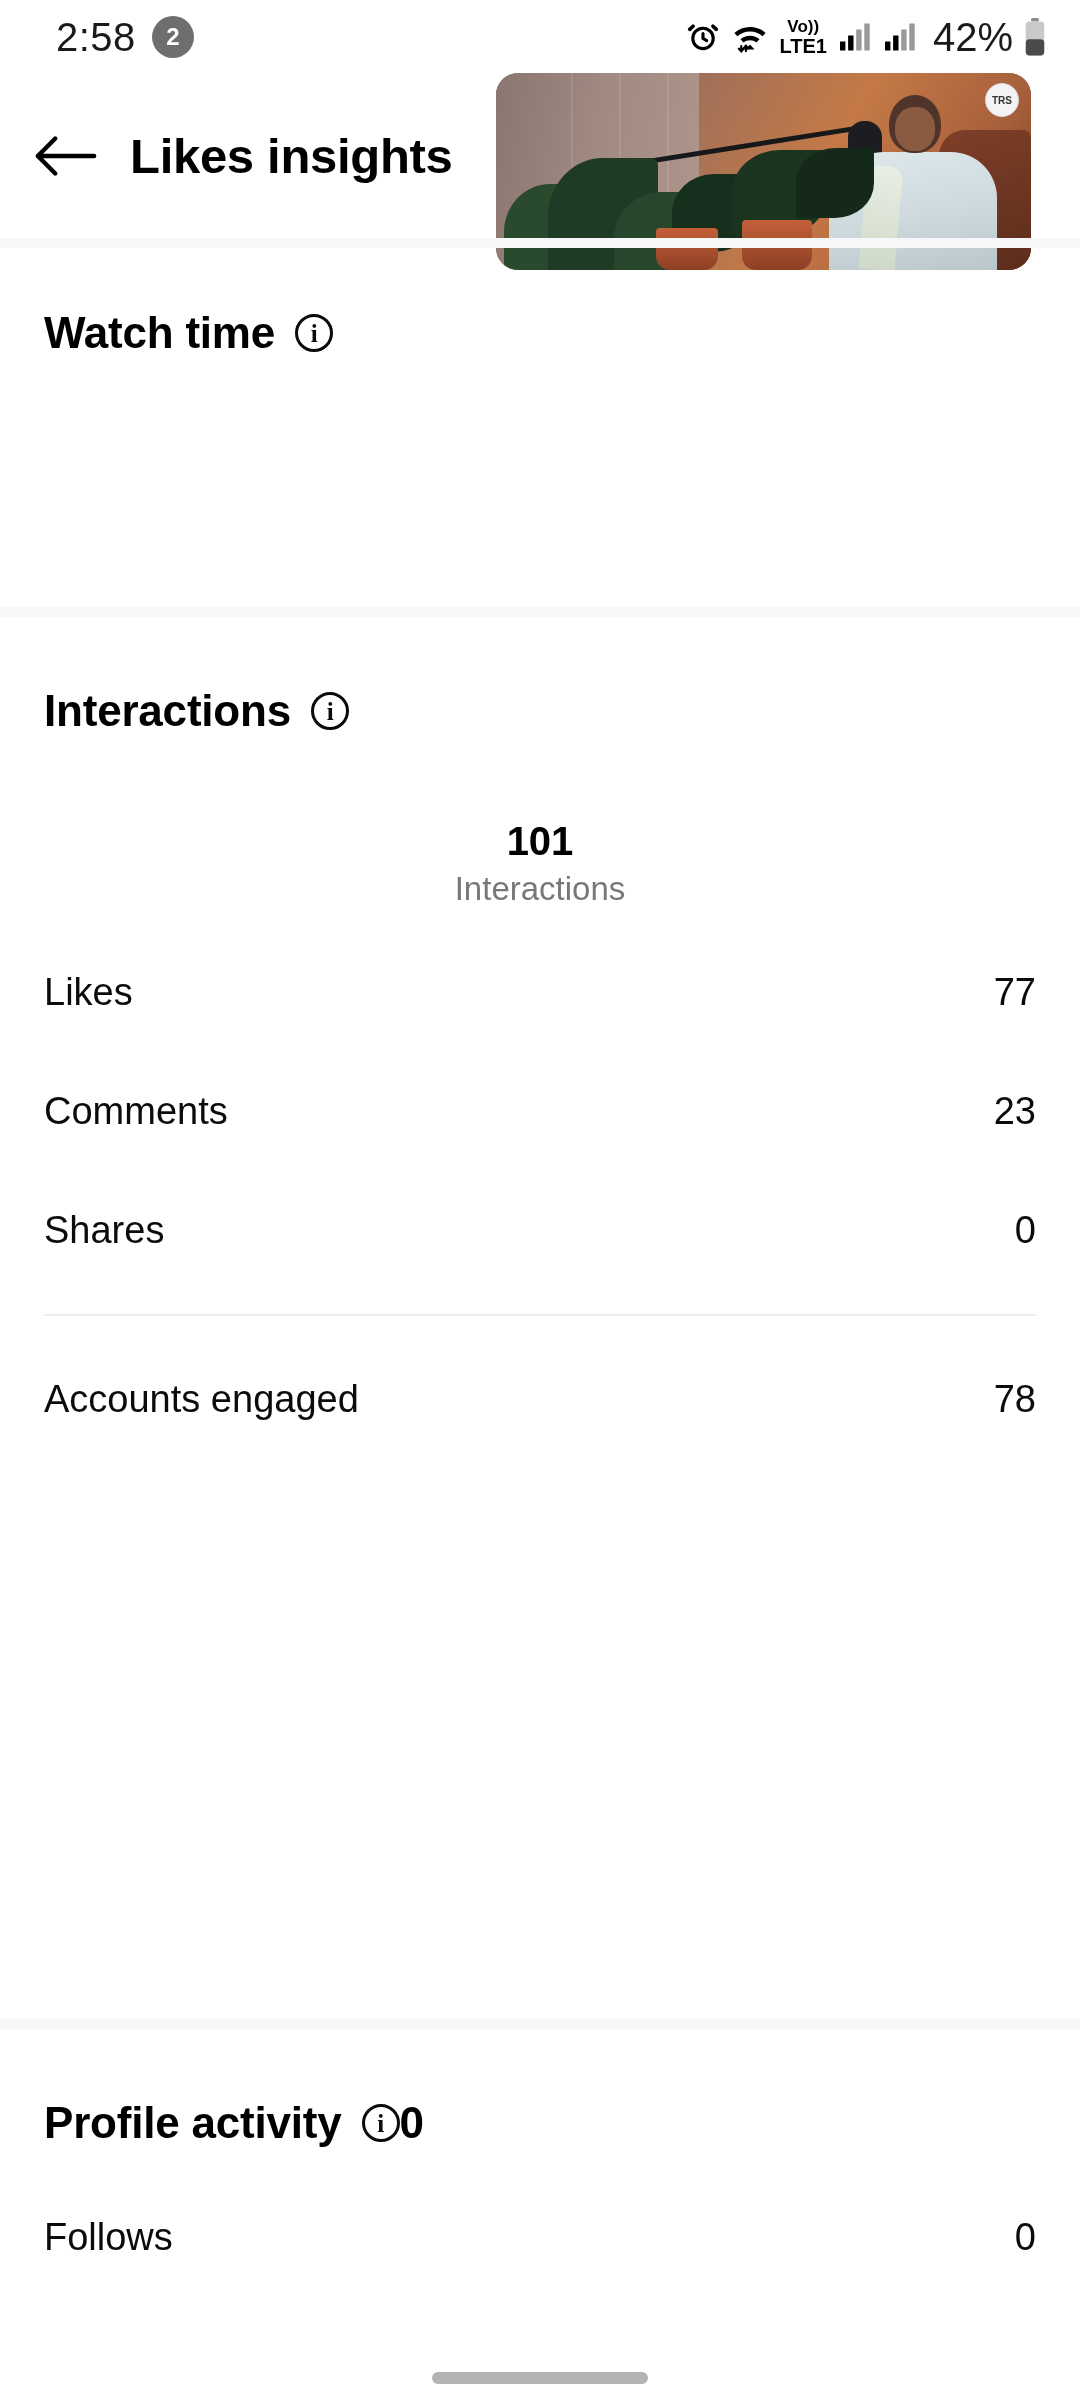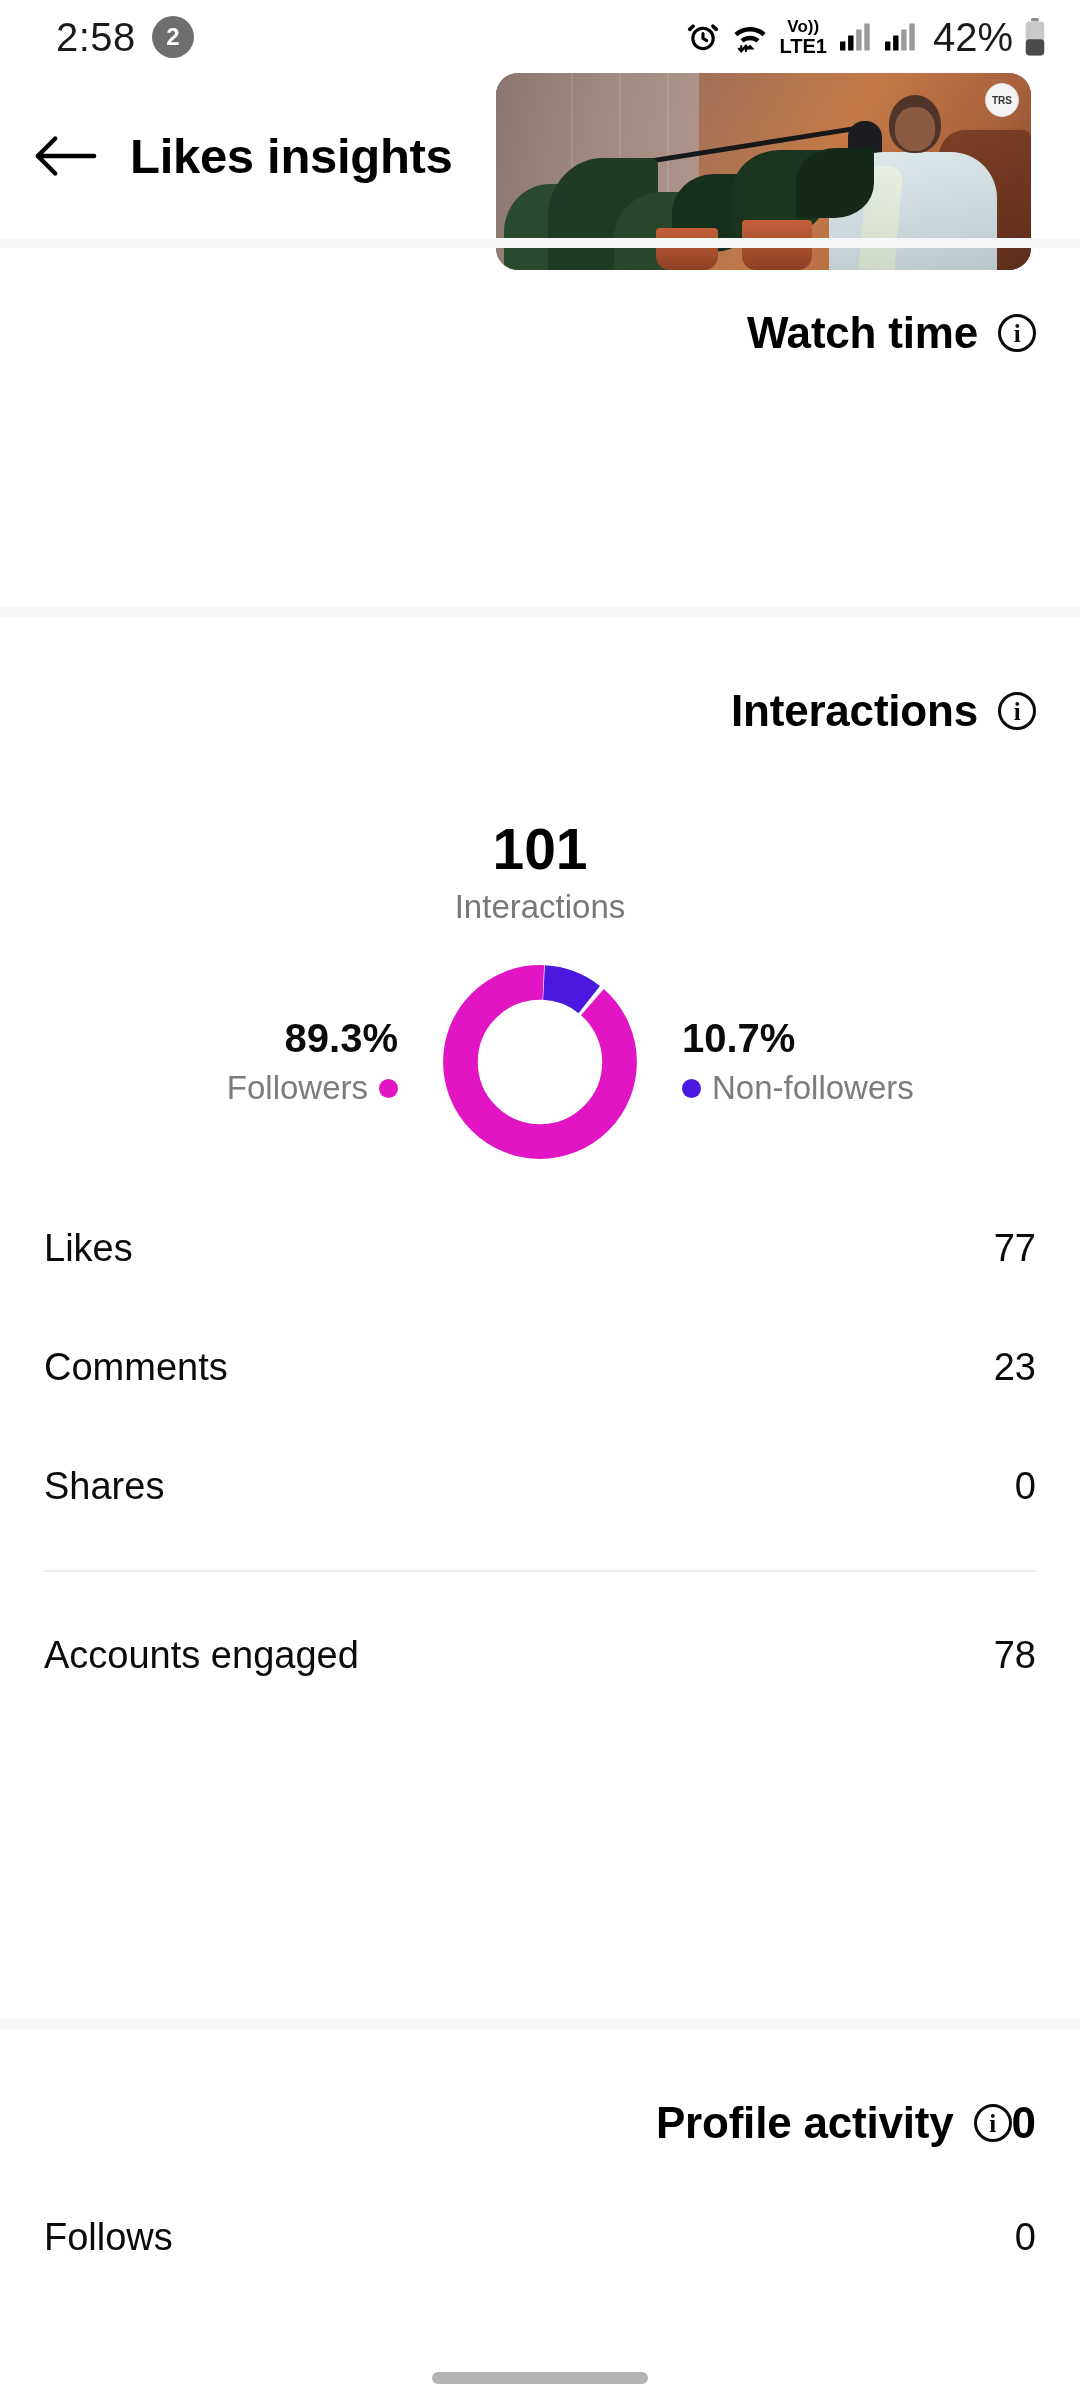--- a/index.html
+++ b/index.html
@@ -107,21 +107,21 @@
     width:34px; height:34px; border-radius:50%;
     background:#f3f3f3; border:1px solid #d8d8d8;
     display:flex; align-items:center; justify-content:center;
     font-size:10px; font-weight:700; color:#333;
   }
 
   
   .sep { width:1080px; height:10px; background:#f6f7f9; }
   .section-pad { padding:0 44px; }
   .section-title-row {
-    display:flex; align-items:center; justify-content:flex-end;
+    display:flex; align-items:center; justify-content:flex-start;
   }
   .section-title {
     display:flex; align-items:center; gap:20px;
     font-size:44px; font-weight:700; color:#000; letter-spacing:-0.2px;
   }
   .section-value { font-size:44px; font-weight:700; color:#000; }
   .info-icon {
     width:38px; height:38px; border-radius:50%;
     border:3px solid #0b0b0b;
     display:flex; align-items:center; justify-content:center;
@@ -132,21 +132,21 @@
   .metric-row {
     display:flex; align-items:center; justify-content:space-between;
     font-size:38px; color:#0b0b0b;
   }
   .metric-label { font-weight:400; }
   .metric-value { font-weight:400; }
   .hr { height:2px; background:#ededf0; width:100%; }
 
   
   .donut-block { text-align:center; }
-  .donut-total { font-size:57px; font-weight:700; color:#000; line-height:1.05; }
+  .donut-total { font-size:40px; font-weight:700; color:#000; line-height:1.05; }
   .donut-total-label { font-size:33px; color:#787878; margin-top:8px; }
   .donut-area {
     display:flex; align-items:center; justify-content:center;
     gap:40px; margin-top:34px;
   }
   .legend { width:300px; }
   .legend.right { text-align:left; }
   .legend.left { text-align:right; }
   .legend-pct { font-size:40px; font-weight:700; color:#0b0b0b; }
   .legend-name {
@@ -274,44 +274,20 @@
       <div class="section-title">
         <span>Interactions</span>
         <span class="info-icon">i</span>
       </div>
     </div>
 
     <div class="donut-block" style="margin-top:84px;">
       <div class="donut-total">101</div>
       <div class="donut-total-label">Interactions</div>
 
-      <div class="donut-area">
-        <div class="legend left">
-          <div class="legend-pct">89.3%</div>
-          <div class="legend-name">
-            <span>Followers</span>
-            <span class="dot" style="background:#E215C4"></span>
-          </div>
-        </div>
-
-        <svg width="204" height="204" viewBox="0 0 100 100">
-
-          <circle cx="50" cy="50" r="39" fill="none" stroke="#E215C4" stroke-width="17" stroke-dasharray="218.8 26.3" stroke-dashoffset="-28" transform="rotate(-90 50 50)"></circle>
-
-          <circle cx="50" cy="50" r="39" fill="none" stroke="#4A18DE" stroke-width="17" stroke-dasharray="24.0 221.1" stroke-dashoffset="-2" transform="rotate(-90 50 50)"></circle>
-        </svg>
-
-        <div class="legend right">
-          <div class="legend-pct">10.7%</div>
-          <div class="legend-name">
-            <span class="dot" style="background:#4A18DE"></span>
-            <span>Non-followers</span>
-          </div>
-        </div>
-      </div>
     </div>
 
     <div class="metric-row" style="margin-top:63px;">
       <span class="metric-label">Likes</span>
       <span class="metric-value">77</span>
     </div>
     <div class="metric-row" style="margin-top:76px;">
       <span class="metric-label">Comments</span>
       <span class="metric-value">23</span>
     </div>

